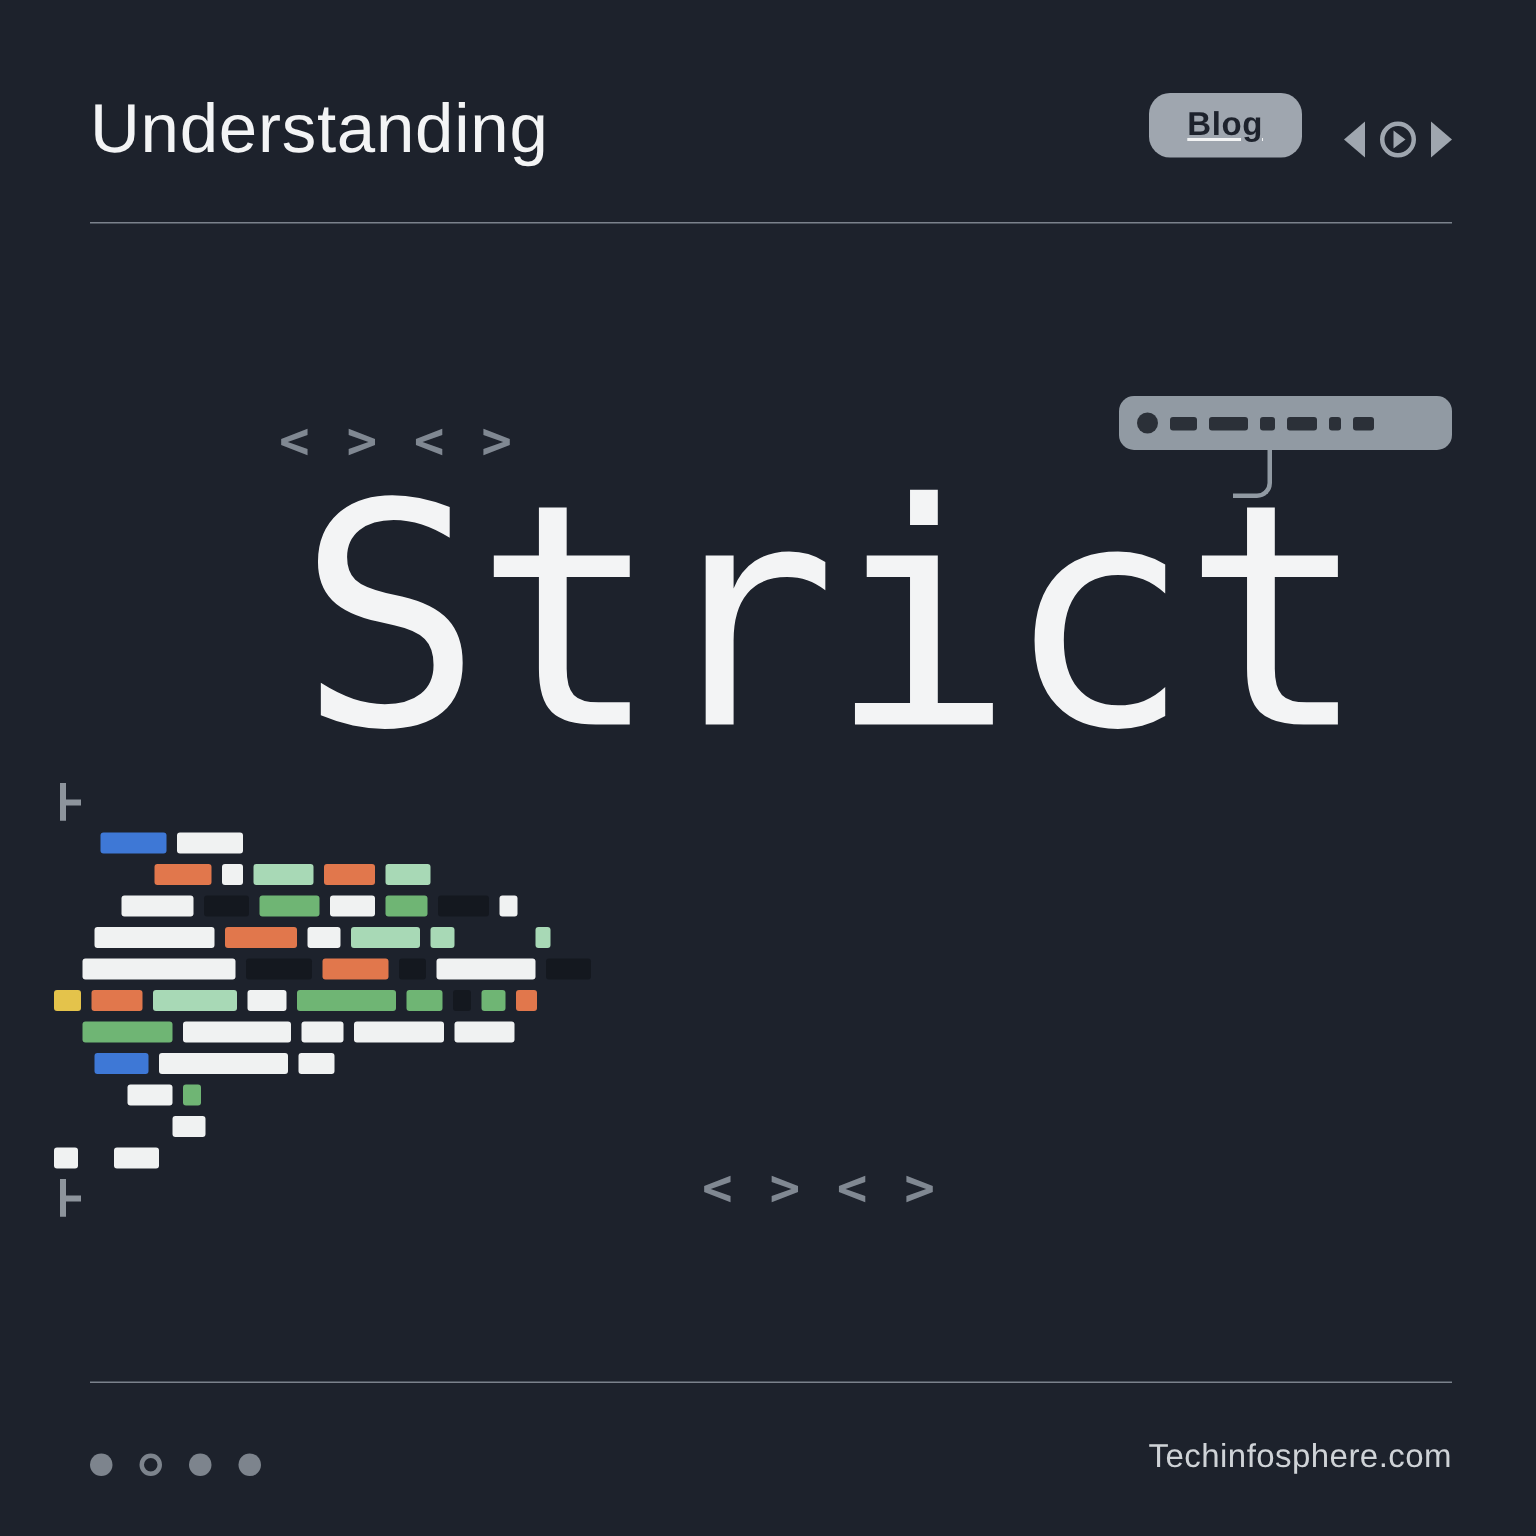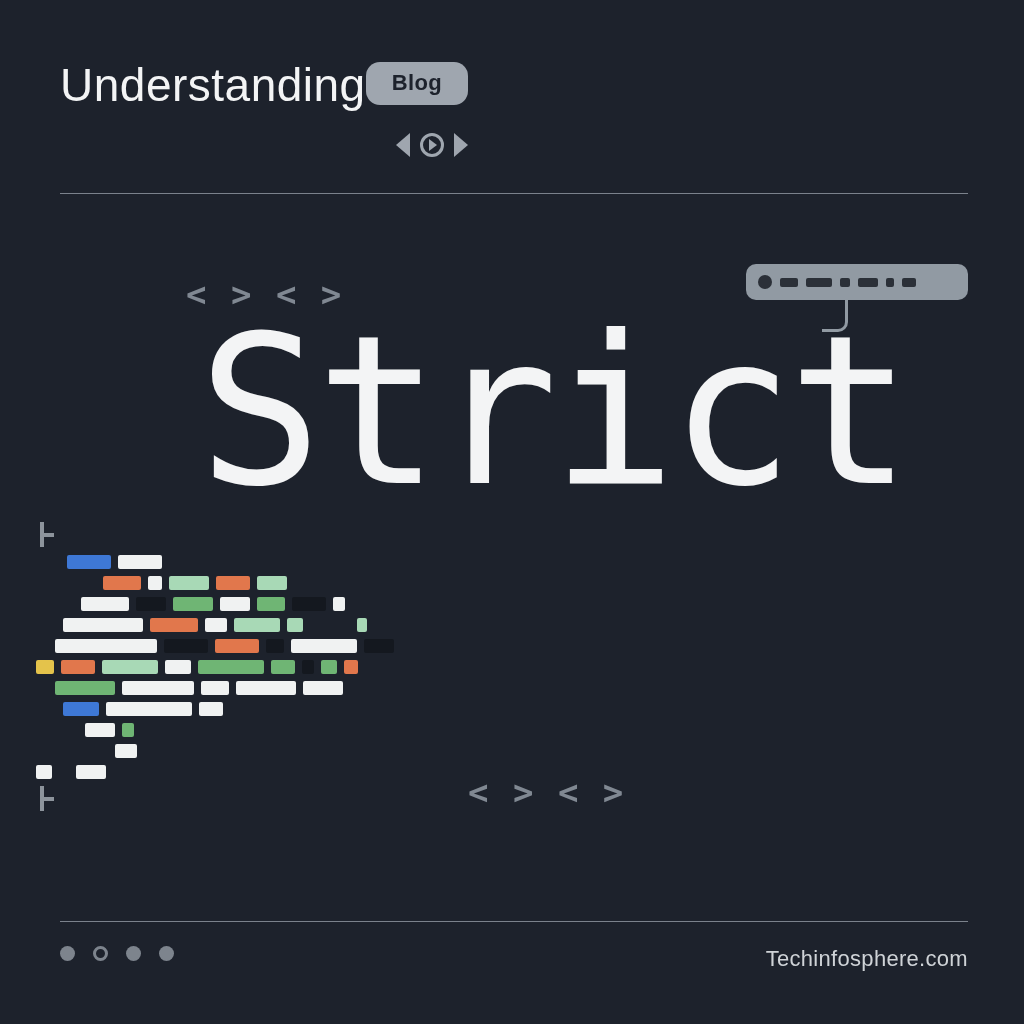--- a/index.html
+++ b/index.html
@@ -27,34 +27,35 @@
     overflow: hidden;
   }
   .card {
     position: relative;
     width: 1024px; height: 1024px;
     padding: 58px 56px 48px 60px;
   }
   .top-row {
     display: flex;
     align-items: flex-start;
+    justify-content: space-between;
   }
   .title {
     font-size: 46px;
     line-height: 1.18;
     font-weight: 500;
     letter-spacing: 0.5px;
     margin: 0;
   }
   .right-col {
     display: flex;
-    flex-direction: column;
     align-items: flex-end;
     gap: 28px;
     padding-top: 4px;
+    text-decoration: underline;
   }
   .pill {
     background: var(--pill);
     color: var(--pill-text);
     font-weight: 600;
     font-size: 22px;
     padding: 8px 26px 9px;
     border-radius: 14px;
     letter-spacing: 0.4px;
   }
@@ -170,22 +171,22 @@
     position: relative;
   }
   .glyph-e::after{
     content:""; position:absolute; left:0; top:50%; transform:translateY(-50%);
     width:10px; height:4px; background:#8d949c;
   }
   .sp { background: transparent; }
 
   .footer {
     position: absolute;
-    left: 60px; right: 56px; bottom: 52px;
-    display: flex; align-items: flex-start; justify-content: space-between; gap: 31px;
+    left: 60px; right: 56px; bottom: 40px;
+    display: flex; align-items: flex-end; justify-content: space-between; gap: 31px;
   }
   .dots { display: flex; gap: 18px; align-items: center; }
   .fd { width: 15px; height: 15px; border-radius: 50%; background: #7d848d; }
   .fd.hollow { background: transparent; border: 3px solid #7d848d; width: 15px; height:15px; }
   .brand {
     color: #cfd3d7;
     font-size: 22px;
     font-weight: 500;
     letter-spacing: 0.3px;
   }

